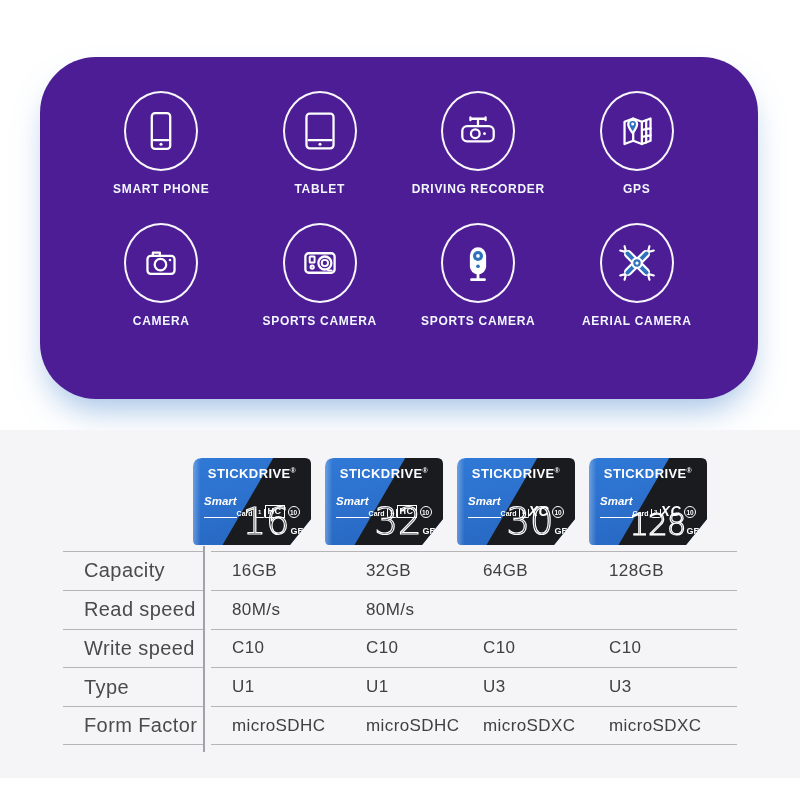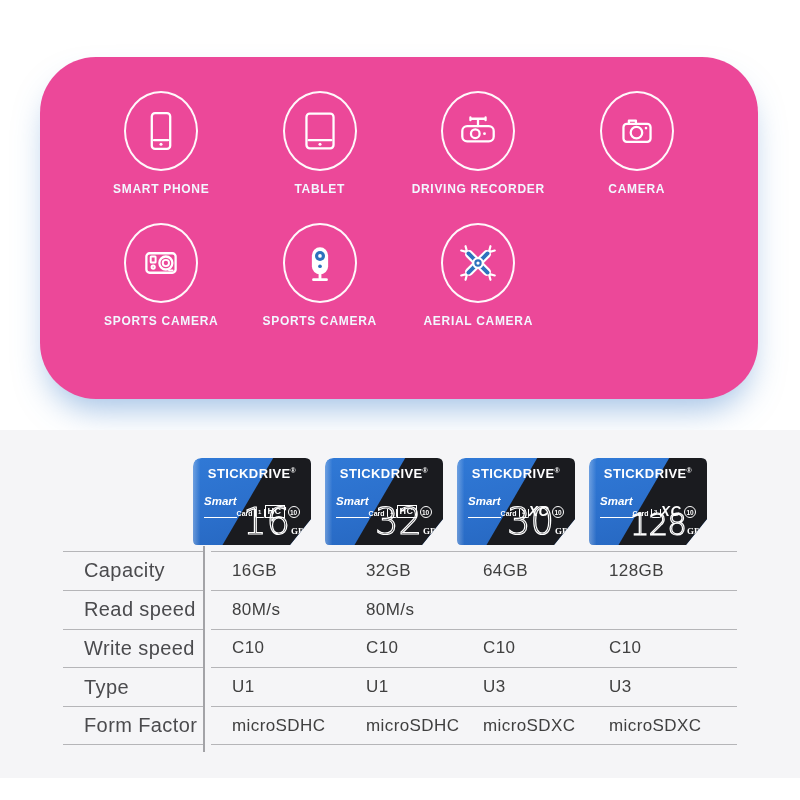--- a/index.html
+++ b/index.html
@@ -1,20 +1,20 @@
 <!DOCTYPE html>
 <html><head>
 <meta charset="utf-8">
 <style>
   html,body{margin:0;padding:0;background:#ffffff;}
   .stage{position:relative;width:800px;height:800px;background:#ffffff;overflow:hidden;
          font-family:"Liberation Sans",sans-serif;}
 
   
-  .hero{position:absolute;left:40px;top:57px;width:718px;height:342px;background:#ec4899;
+  .hero{position:absolute;left:40px;top:57px;width:718px;height:342px;background:#4c1d95;
         border-radius:56px;box-shadow:0 18px 32px -8px rgba(72,134,205,.5);}
   .device-grid{position:absolute;left:0;top:0;right:0;padding:34px 42px 0;display:grid;
         grid-template-columns:repeat(4,1fr);row-gap:27px;}
   .dev-cell{display:flex;flex-direction:column;align-items:center;gap:11px;}
   .dev-circle{width:74px;height:80px;border:2.5px solid rgba(255,255,255,.96);border-radius:50%;
         display:flex;align-items:center;justify-content:center;box-sizing:border-box;}
   .dev-circle svg{width:52px;height:52px;display:block;}
   .dev-label{color:#F2F7FF;font-size:12px;font-weight:700;letter-spacing:.7px;white-space:nowrap;}
 
   
@@ -45,21 +45,21 @@
   .fmt-hc{border:1.5px solid #fff;font-size:9px;font-weight:800;letter-spacing:.5px;padding:0 2px;
         line-height:11px;}
   .fmt-xc{font-size:14px;font-weight:800;font-style:italic;letter-spacing:.5px;line-height:13px;}
   .c10{width:12px;height:12px;border:1.2px solid #fff;border-radius:50%;font-size:6.5px;
         line-height:11px;text-align:center;font-weight:700;box-sizing:border-box;}
   .card-cap{position:absolute;right:7px;bottom:7px;z-index:2;display:flex;align-items:flex-end;gap:1px;}
   .cap-num{font-family:"DejaVu Sans",sans-serif;font-weight:200;font-size:37px;line-height:.86;
         color:rgba(255,255,255,0);margin-left:47px;-webkit-text-stroke:1.2px #fff;}
   @supports not (-webkit-text-stroke:1px #fff){.cap-num{color:#fff;}}
   .sd-card.long .cap-num{font-size:31px;letter-spacing:-1px;}
-  .cap-unit{font-size:9px;font-weight:700;color:#fff;margin-bottom:2px;font-family:Liberation Serif, serif;}
+  .cap-unit{font-size:9px;font-weight:700;color:#fff;margin-bottom:2px;}
 
   
   .spec-table{position:absolute;left:63px;top:121px;width:674px;}
   .t-row{display:flex;height:38.8px;}
   .t-label{width:140px;border-top:1px solid #B5B5B8;display:flex;align-items:center;
         padding-left:21px;font-size:20px;color:#4B4B4E;letter-spacing:.4px;box-sizing:border-box;
         white-space:nowrap;}
   .t-vals{flex:1;margin-left:8px;border-top:1px solid #B5B5B8;display:grid;
         grid-template-columns:134px 117px 126px 1fr;box-sizing:border-box;}
   .t-val{display:flex;align-items:center;padding-left:21px;font-size:17px;color:#404040;
@@ -100,20 +100,31 @@
     <rect x="9.5" y="19.5" width="29" height="14" rx="4.5"></rect>
     <circle cx="21.5" cy="26.5" r="4"></circle>
     <circle cx="30" cy="26.5" r="1.3" fill="#fff" stroke="none"></circle>
   </svg>
           </div>
     <div class="dev-label">DRIVING RECORDER</div>
   </div>
         <div class="dev-cell">
     <div class="dev-circle">
             <svg viewBox="0 0 48 48" fill="none" stroke="#fff" stroke-width="2.1" stroke-linecap="round" stroke-linejoin="round">
+    <path d="M12.5 15.5 L20.5 12.5 L28.5 15.5 L36.5 12.5 V33 L28.5 36 L20.5 33 L12.5 36 Z"></path>
+    <path d="M20.5 12.5 V33 M28.5 15.5 V36 M32.5 14 V34.7 M28.5 23 L36.5 21.5 M28.5 29.5 L36.5 28"></path>
+    <path d="M20 26 C17.2 22.3 15.9 19.9 15.9 17.8 A4.1 4.1 0 1 1 24.1 17.8 C24.1 19.9 22.8 22.3 20 26 Z" fill="#2E72BE"></path>
+    <circle cx="20" cy="17.6" r="1.4" fill="#fff" stroke="none"></circle>
+  </svg>
+          </div>
+    <div class="dev-label">GPS</div>
+  </div>
+        <div class="dev-cell">
+    <div class="dev-circle">
+            <svg viewBox="0 0 48 48" fill="none" stroke="#fff" stroke-width="2.1" stroke-linecap="round" stroke-linejoin="round">
     <rect x="11.5" y="17.5" width="25" height="16.5" rx="3"></rect>
     <path d="M16.5 17.5 V14.5 H23 V17.5"></path>
     <circle cx="23.5" cy="25.5" r="5.3"></circle>
     <circle cx="32.3" cy="21.3" r="1.2" fill="#fff" stroke="none"></circle>
   </svg>
           </div>
     <div class="dev-label">CAMERA</div>
   </div>
         <div class="dev-cell">
     <div class="dev-circle">

